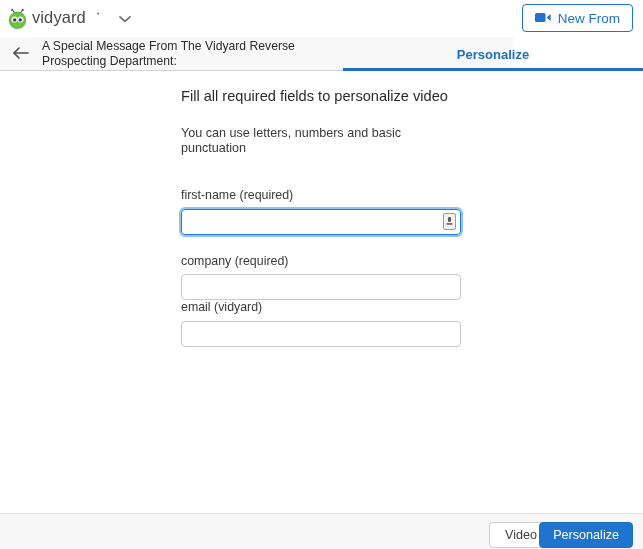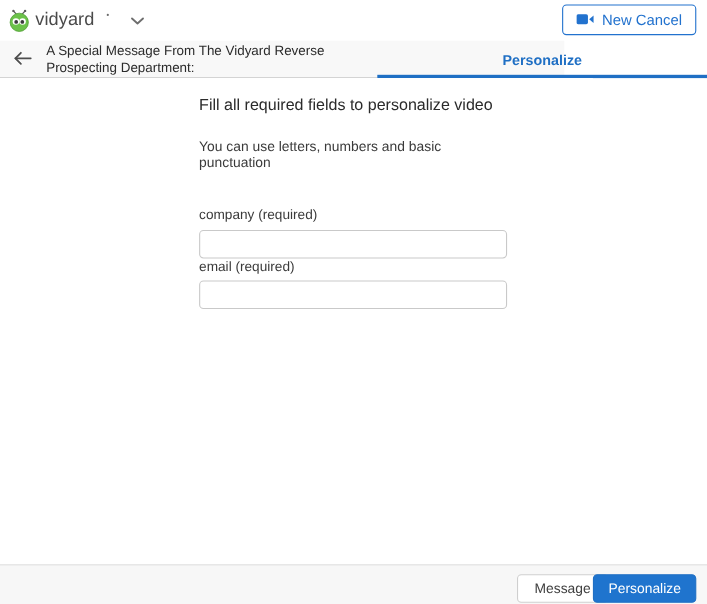--- a/index.html
+++ b/index.html
@@ -291,21 +291,21 @@
     </svg>
   </div>
 
   <button class="new-video-btn">
     <span>
       <svg width="16" height="11" viewBox="0 0 16 11">
         <rect x="0" y="1" width="10.5" height="9" rx="1.6" fill="#2272ce"></rect>
         <path d="M11.6 5.5 L15.6 2.1 L15.6 8.9 Z" fill="#2272ce"></path>
       </svg>
     </span>
-    <span>New Cancel</span>
+    <span>New From</span>
   </button>
 </div>
 
 <div class="titlerow">
   <div class="title-underline"></div>
   <div class="tab-underline"></div>
 
   <div class="back-arrow">
     <span>
       <svg width="17" height="14" viewBox="0 0 17 14">
@@ -321,30 +321,43 @@
     <span>Personalize</span>
   </div>
 </div>
 
 <div class="content">
   <div class="form-wrap">
 
     <div class="headline">Fill all required fields to personalize video</div>
     <div class="subline">You can use letters, numbers and basic punctuation</div>
 
+    <div class="field-block focused">
+      <div class="field-label">first-name (required)</div>
+      <div class="focus-shell">
+        <div class="ring"></div>
+        <input class="field-input" type="text" value="" placeholder="" style="">
+        <span class="input-addon-icon">
+          <svg width="7" height="11" viewBox="0 0 7 11">
+            <rect x="2" y="1" width="3" height="5" rx="1.2" fill="#5a5a5a"></rect>
+            <rect x="0.6" y="7.2" width="5.8" height="1.5" fill="#5a5a5a"></rect>
+          </svg>
+        </span>
+      </div>
+    </div>
 
     <div class="field-block">
       <div class="field-label">company (required)</div>
       <input class="field-input" type="text" value="" placeholder="" style="">
     </div>
 
     <div class="field-block">
-      <div class="field-label">email (required)</div>
+      <div class="field-label">email (vidyard)</div>
       <input class="field-input" type="text" value="" placeholder="" style="">
     </div>
 
   </div>
 </div>
 
 <div class="footer">
-  <button class="btn-cancel">Message</button>
+  <button class="btn-cancel">Video</button>
   <button class="btn-personalize">Personalize</button>
 </div>
 
 </body></html>

